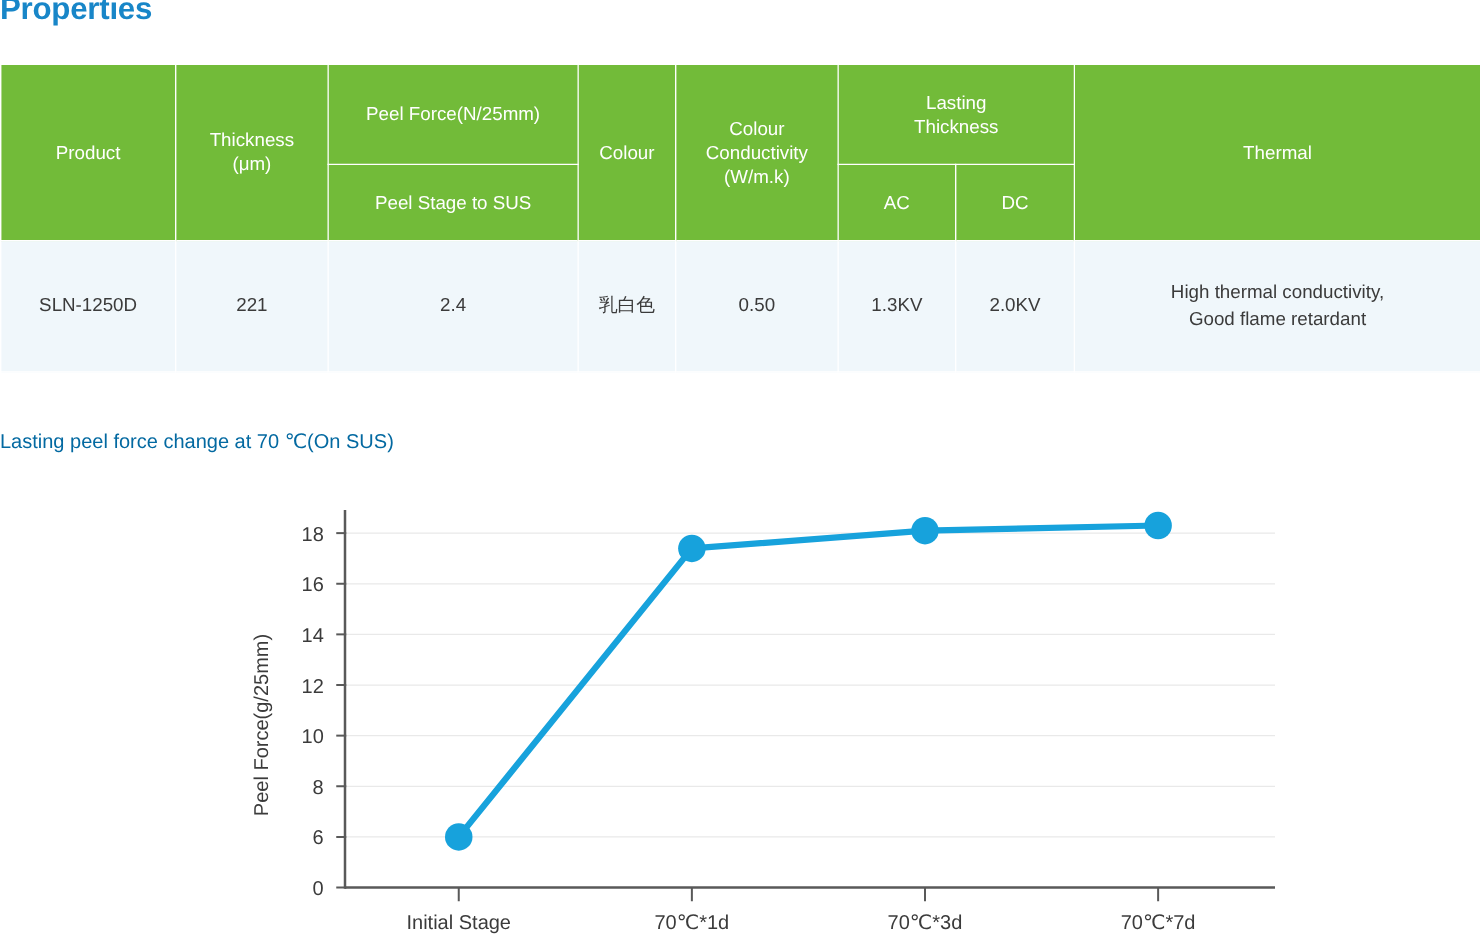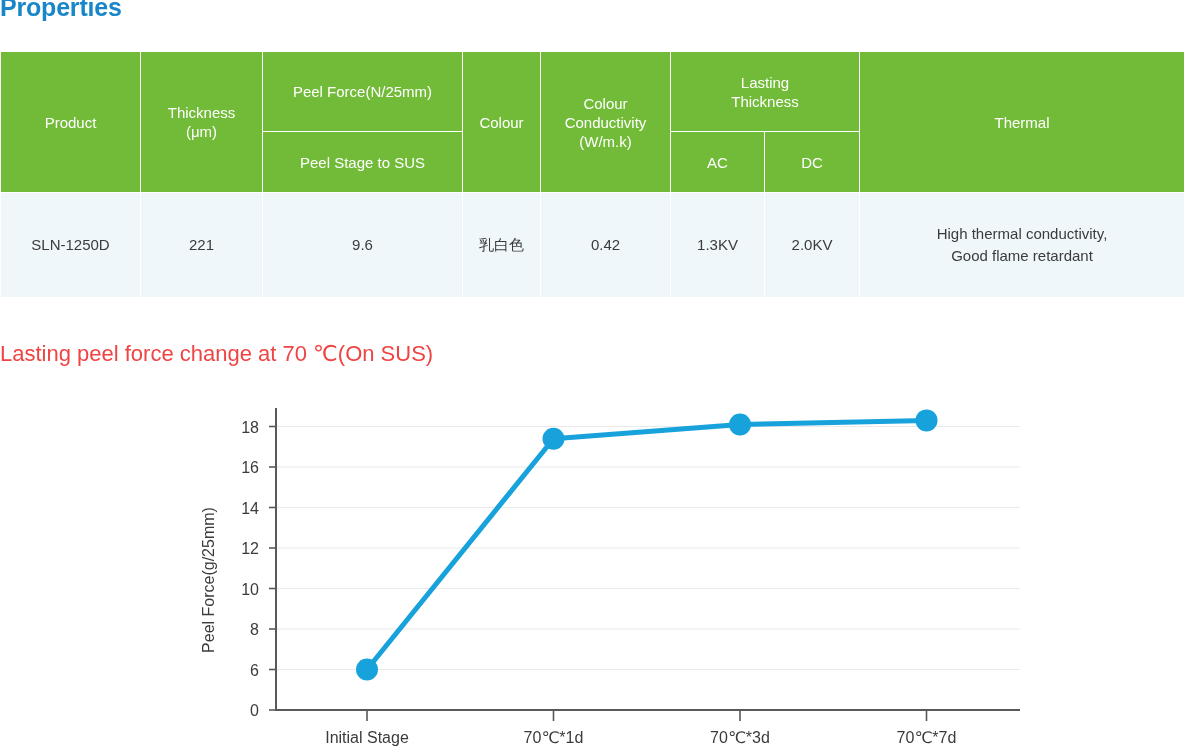--- a/index.html
+++ b/index.html
@@ -62,22 +62,22 @@
     line-height: 22px;
     height: 104px;
     border-color: #ffffff;
   }
 
   
   .chart-caption {
     position: absolute;
     left: 0px;
     top: 343px;
-    font-size: 22px;
-    color: #ef4444;
+    font-size: 16px;
+    color: #0369a1;
     line-height: 22px;
   }
 
   
   .chart {
     position: absolute;
     left: 0px;
     top: 390px;
     width: 1184px;
     height: 363px;
@@ -145,23 +145,23 @@
     <tr>
       <th class="h-lower">Peel Stage to SUS</th>
       <th class="h-lower">AC</th>
       <th class="h-lower">DC</th>
     </tr>
   </thead>
   <tbody>
     <tr>
       <td>SLN-1250D</td>
       <td>221</td>
-      <td>9.6</td>
+      <td>2.4</td>
       <td>乳白色</td>
-      <td>0.42</td>
+      <td>0.50</td>
       <td>1.3KV</td>
       <td>2.0KV</td>
       <td>
         <div>High thermal conductivity,</div>
         <div>Good flame retardant</div>
       </td>
     </tr>
   </tbody>
 </table>
 

